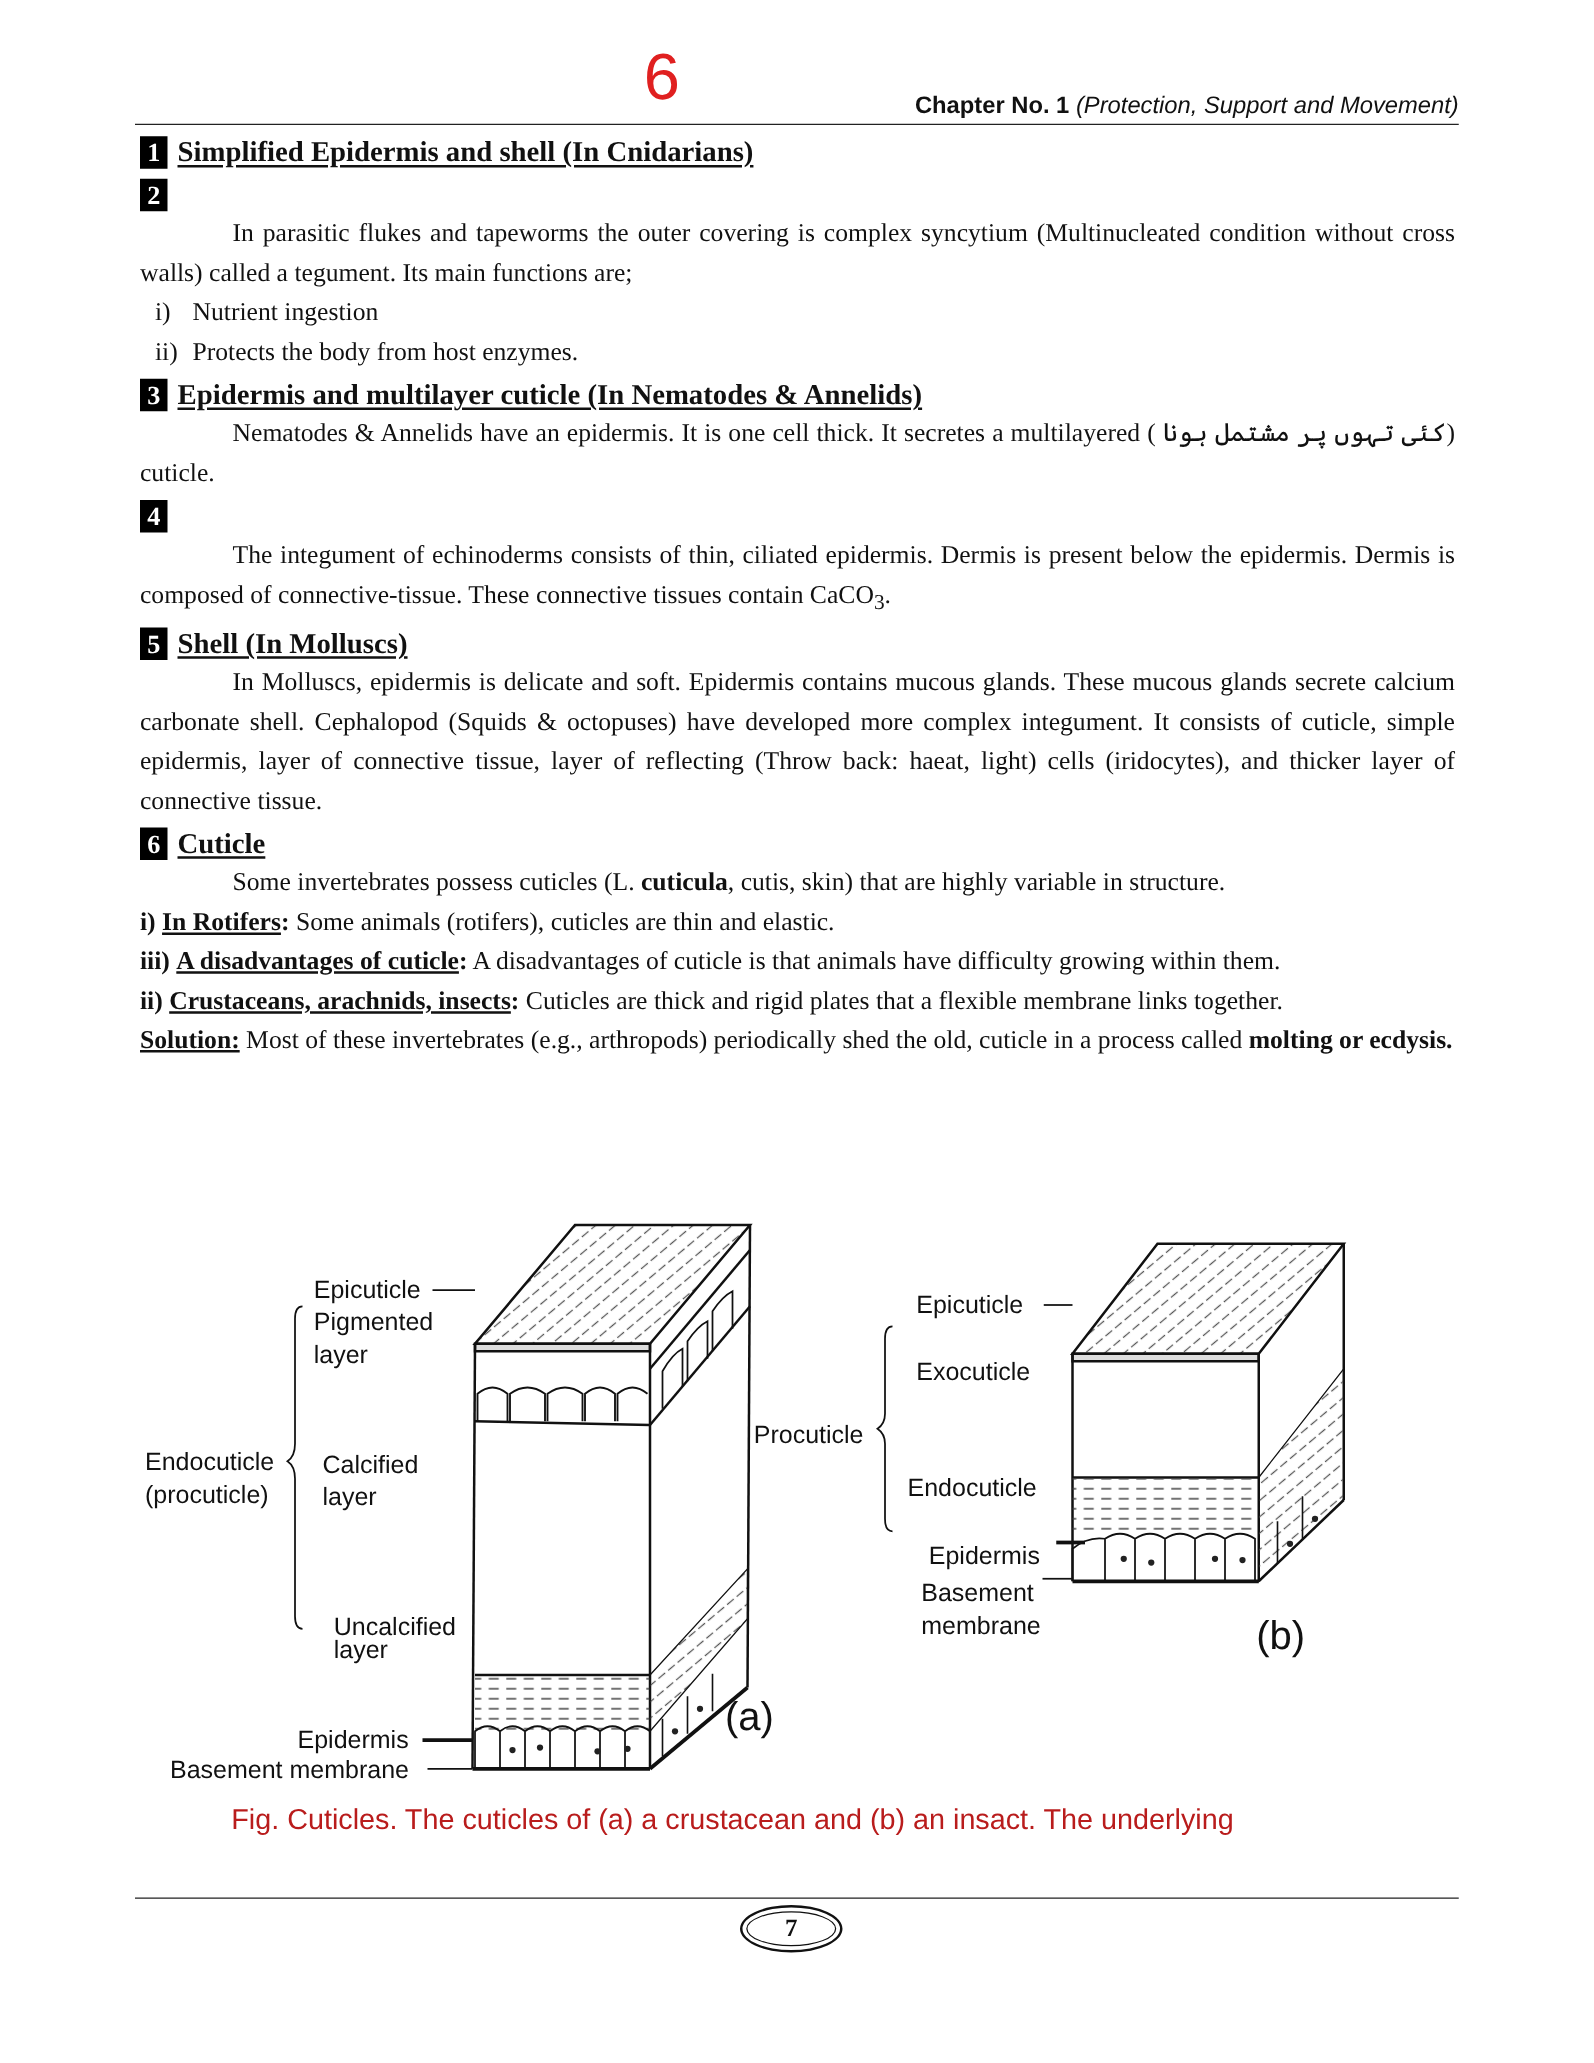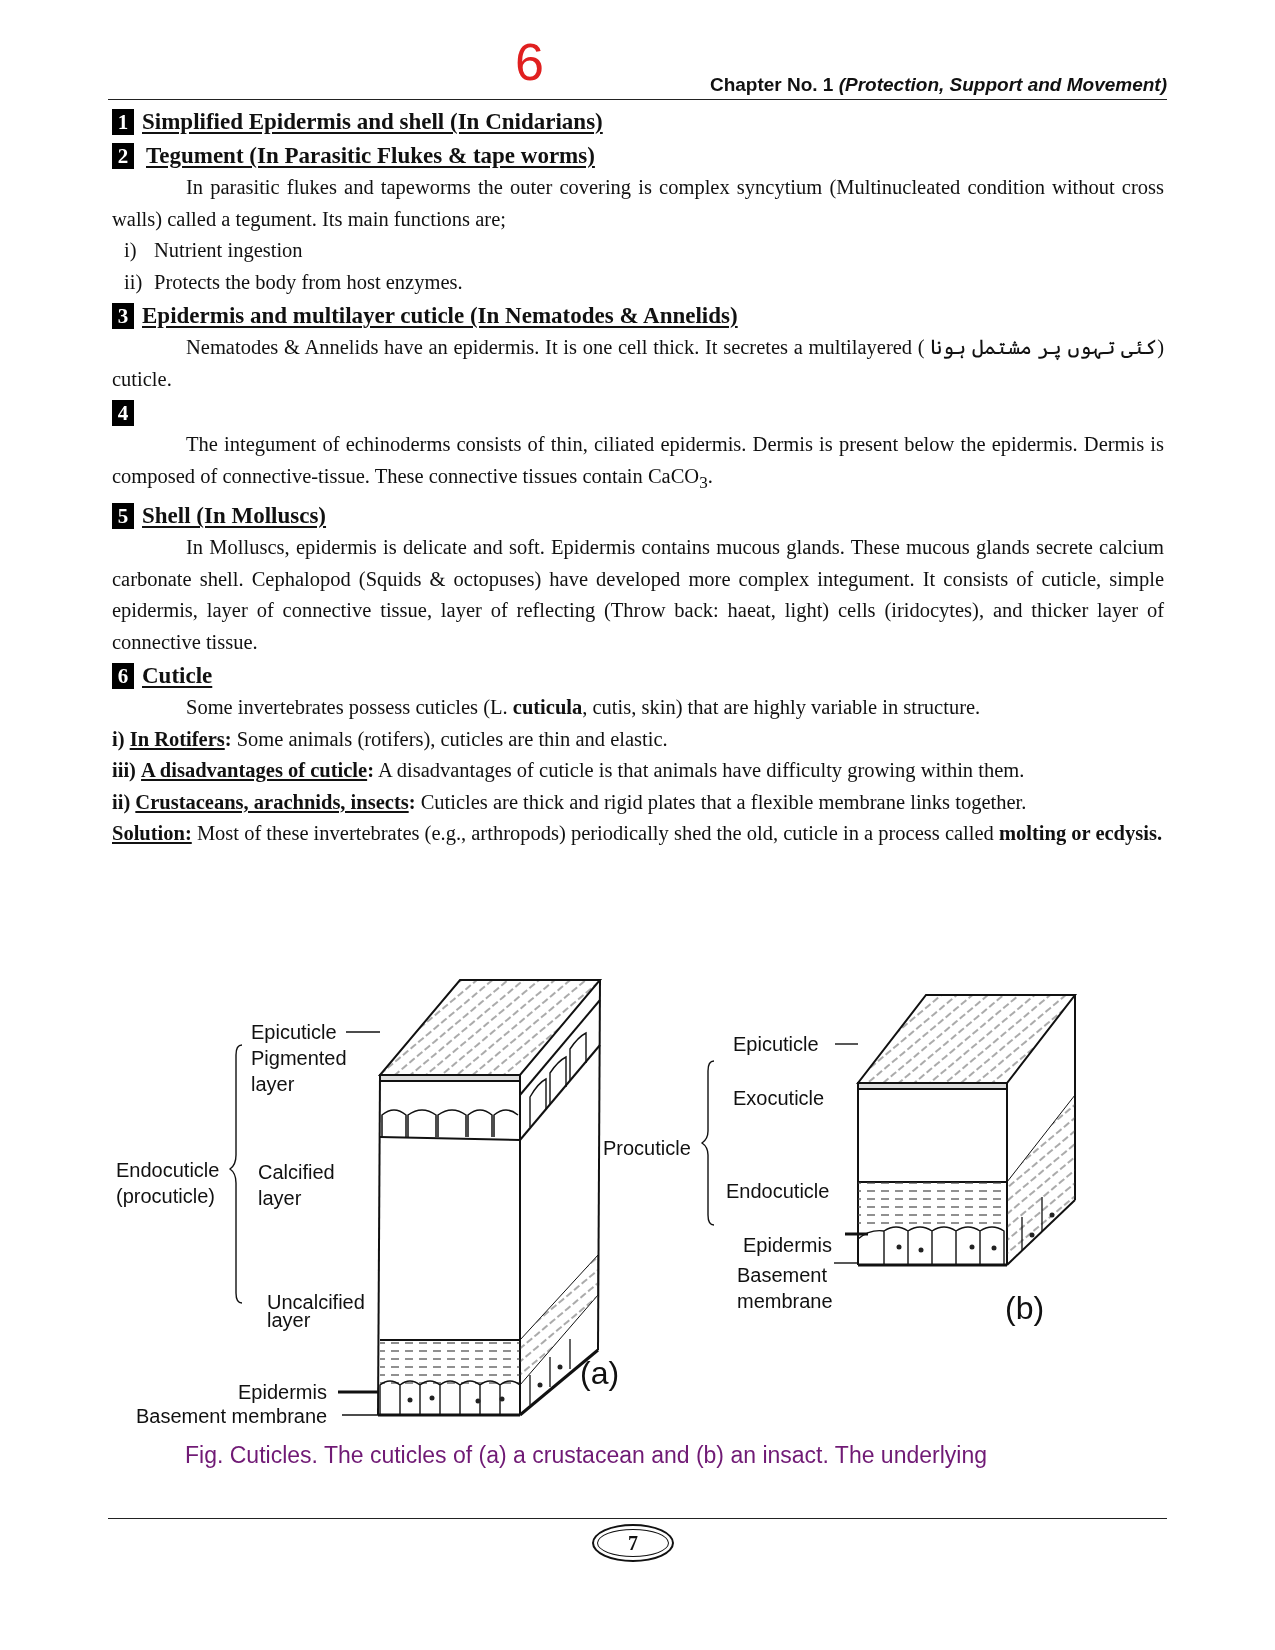--- a/index.html
+++ b/index.html
@@ -2,36 +2,36 @@
 <html><head>
 <meta charset="utf-8">
 <style>
   html, body { margin: 0; padding: 0; background: #ffffff; }
   body { width: 1275px; height: 1650px; position: relative; overflow: hidden;
          font-family: "Liberation Serif", serif; color: #111; }
   .page-num-top { position: absolute; left: 515px; top: 36px; font-family: "Liberation Sans", sans-serif;
          font-size: 52px; color: #e02020; line-height: 1; }
   .chapter { position: absolute; right: 108px; top: 74px; font-family: "Liberation Sans", sans-serif;
          font-size: 19px; font-weight: bold; color: #111; }
-  .chapter i { font-weight: bold; font-style: italic; text-align: center; }
+  .chapter i { font-weight: normal; font-style: italic; text-align: center; }
   .hr-top { position: absolute; left: 108px; right: 108px; top: 99px; height: 0; border-top: 1.5px solid #222; }
   .content { position: absolute; left: 112px; width: 1052px; top: 104px; font-size: 20.5px; line-height: 31.5px; }
   .heading { display: flex; align-items: center; margin-top: 2px; height: 32px; }
   .num-box { display: inline-block; background: #000; color: #fff; font-weight: bold; width: 22px; height: 26px;
          text-align: center; line-height: 27px; font-size: 21px; margin-right: 8px; }
   .heading-text { font-weight: bold; font-size: 23px; text-decoration: underline; text-decoration-thickness: 2px; text-underline-offset: 3px; }
   p { margin: 0; text-align: justify; }
   .indent { text-indent: 74px; }
   .list-item { padding-left: 12px; }
   .li-label { display: inline-block; width: 30px; }
   .bold-u { font-weight: bold; text-decoration: underline; }
   .figure { position: absolute; left: 110px; top: 955px; width: 1060px; height: 480px; }
   .fig-label { position: absolute; font-family: "Liberation Sans", sans-serif; font-size: 20px; color: #111; line-height: 26px; }
   .caption { position: absolute; left: 185px; top: 1440px; width: 900px; font-family: "Liberation Sans", sans-serif;
-         font-size: 23px; line-height: 31px; color: #701a75; }
+         font-size: 23px; line-height: 31px; color: #b91c1c; }
   .caption .l2 { padding-left: 55px; }
   .hr-bottom { position: absolute; left: 108px; right: 108px; top: 1518px; border-top: 1.5px solid #222; }
   .footer-num { position: absolute; left: 592px; top: 1524px; width: 78px; height: 34px; border: 2px solid #111; border-radius: 50%;
          text-align: center; line-height: 34px; font-size: 20px; font-weight: bold; }
   .footer-num::after { content: ""; position: absolute; left: 3px; top: 3px; right: 3px; bottom: 3px; border: 1px solid #111; border-radius: 50%; }
 </style>
 </head>
 <body>
 
 <div class="page-num-top">6</div>
@@ -43,21 +43,20 @@
 
 <div class="content">
 
   <div class="heading">
     <span class="num-box">1</span>
     <span class="heading-text">Simplified Epidermis and shell (In Cnidarians)</span>
   </div>
 
   <div class="heading">
     <span class="num-box">2</span>
-    <span class="heading-text" style="margin-left:4px">Tegument (In Parasitic Flukes &amp; tape worms)</span>
   </div>
   <p class="indent">In parasitic flukes and tapeworms the outer covering is complex syncytium (Multinucleated condition without cross walls) called a tegument. Its main functions are;</p>
   <div class="list-item"><span class="li-label">i)</span><span>Nutrient ingestion</span></div>
   <div class="list-item"><span class="li-label">ii)</span><span>Protects the body from host enzymes.</span></div>
 
   <div class="heading">
     <span class="num-box">3</span>
     <span class="heading-text">Epidermis and multilayer cuticle (In Nematodes &amp; Annelids)</span>
   </div>
   <p class="indent">Nematodes &amp; Annelids have an epidermis. It is one cell thick. It secretes a multilayered ( کئی تہوں پر مشتمل ہونا) cuticle.</p>

